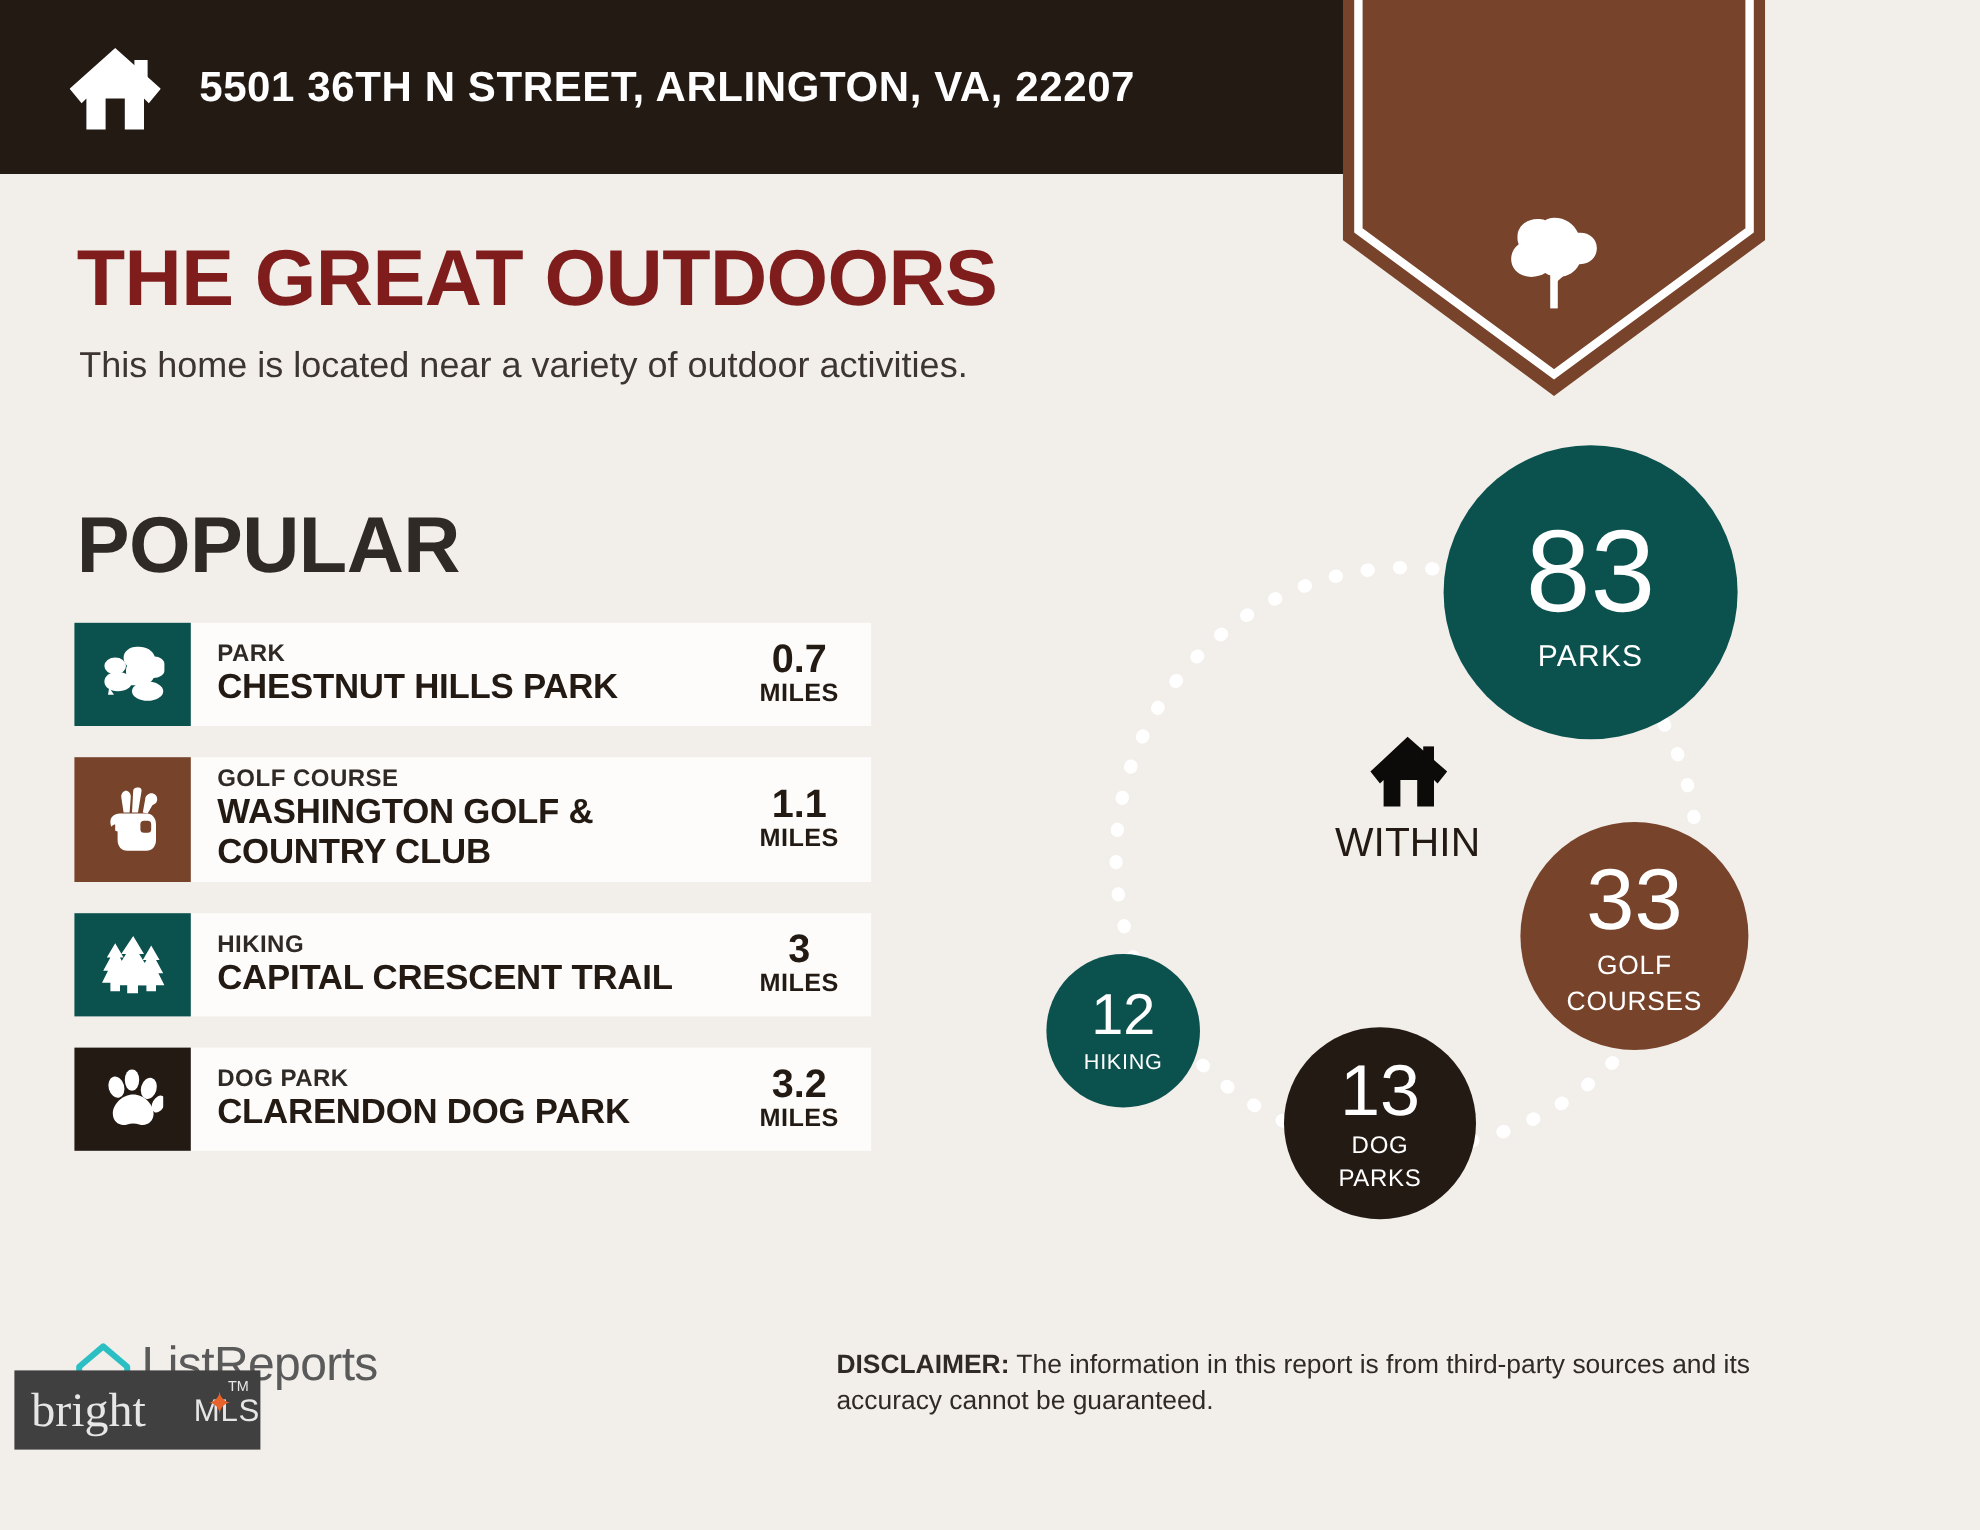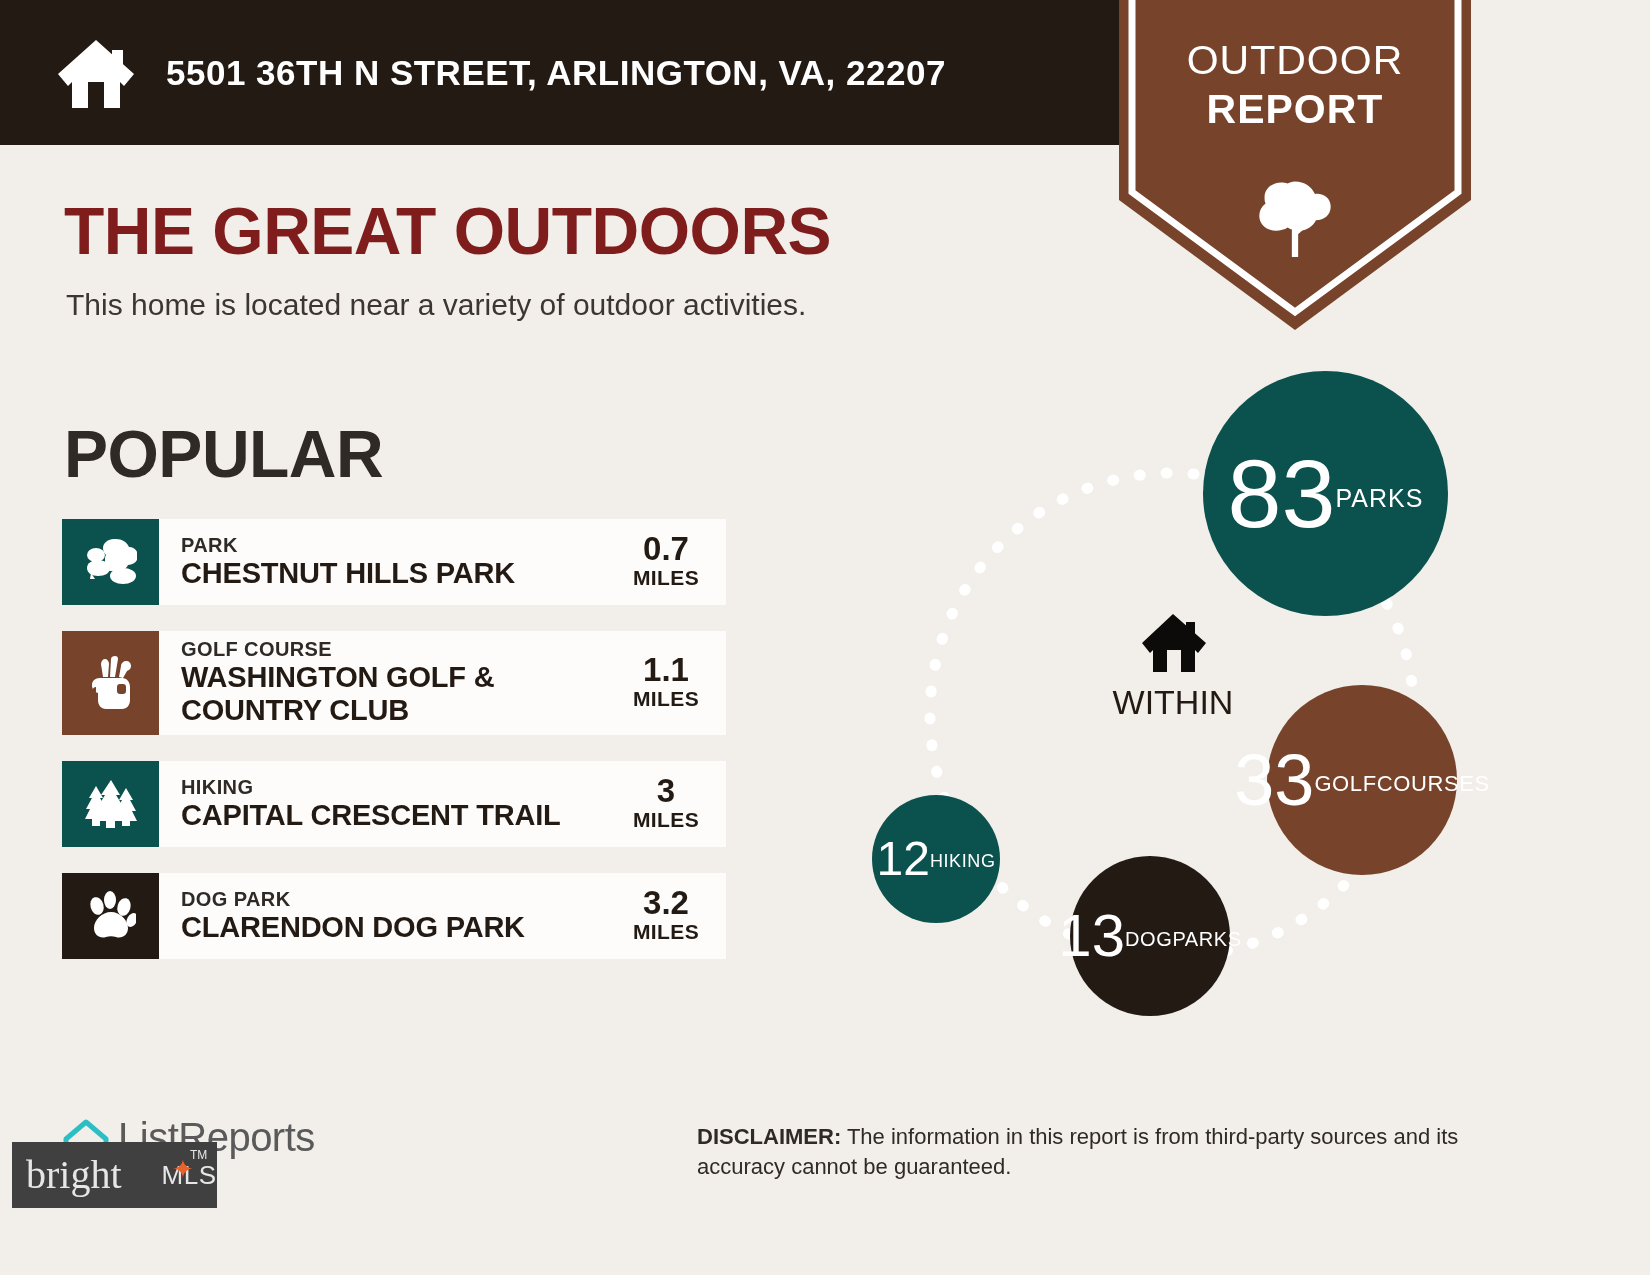--- a/index.html
+++ b/index.html
@@ -88,21 +88,21 @@
     flex:none;text-align:center;width:96px;padding-right:8px;
   }
   .dist-num{font-size:33px;font-weight:700;line-height:34px;color:#231a14;}
   .dist-unit{font-size:21px;font-weight:700;letter-spacing:0.4px;color:#231a14;}
 
   
   .diagram{position:absolute;left:820px;top:360px;width:700px;height:700px;}
   .diagram > svg{position:absolute;left:0;top:0;}
   .bub{
     position:absolute;border-radius:50%;
-    display:flex;flex-direction:row;
+    display:flex;flex-direction:column;
     align-items:center;justify-content:center;
     color:#fff;text-align:center;
   }
   .bub .n{font-weight:400;line-height:1;}
   .bub .l{font-weight:400;line-height:1.05;}
 
   .bub-parks{left:383px;top:11px;width:245px;height:245px;background:#0b514e;}
   .bub-parks .n{font-size:97px;}
   .bub-parks .l{font-size:25px;letter-spacing:1px;margin-top:10px;}
 
@@ -173,24 +173,20 @@
       <g fill="#ffffff" transform="translate(176,215) scale(1.05)">
         <path d="M0 -32 c9 0 16 5 19 12 c8 -1 15 4 15 12 c0 8 -6 13 -14 13
                  c-3 6 -9 10 -16 10 c-4 0 -8 -1 -11 -3 c-3 2 -7 3 -11 3
                  c-9 0 -16 -6 -16 -14 c0 -5 2 -9 6 -12 c-1 -2 -1 -4 -1 -6
                  c0 -8 7 -14 16 -14 c2 0 4 0 6 1 c2 -1 4 -2 7 -2 Z"></path>
         <rect x="-3" y="-8" width="6" height="48"></rect>
         <path d="M-1 10 L-16 -2 L-13 -6 L-1 4 Z"></path>
         <path d="M1 14 L16 0 L19 4 L1 20 Z"></path>
       </g>
     </svg>
-    <div class="badge-text">
-      <span class="l1">OUTDOOR</span>
-      <span class="l2">REPORT</span>
-    </div>
   </div>
 
   <h1 class="title">THE GREAT OUTDOORS</h1>
   <div class="subtitle">This home is located near a variety of outdoor activities.</div>
 
   <h2 class="popular">POPULAR</h2>
 
   <div class="list">
 
     <div class="row">

